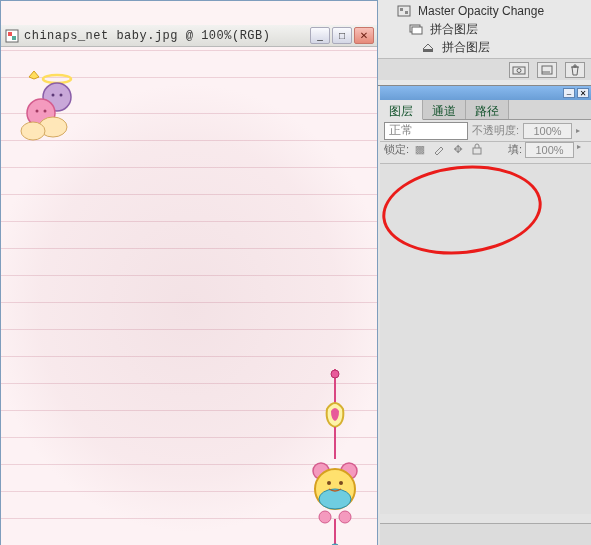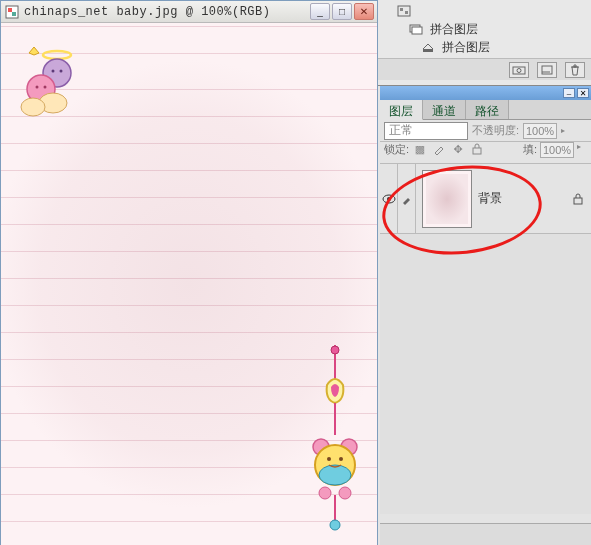--- a/index.html
+++ b/index.html
@@ -21,20 +21,21 @@
   background: #fdf3f4;
   border: 1px solid #7e9dbd;
 }
 .doc-titlebar {
   height: 22px;
   background: linear-gradient(to bottom, #f2f2f0, #dededa);
   border-bottom: 1px solid #b9b9b9;
   display: flex;
   align-items: center;
   padding: 0 3px;
+  margin-top: 24px;
 }
 .doc-icon {
   width: 16px; height: 16px;
   margin-right: 4px;
   position: relative;
 }
 .doc-icon svg { width: 16px; height: 16px; }
 .doc-title {
   flex: 1;
   font-family: "Courier New", monospace;
@@ -199,21 +200,21 @@
   width: 84px; height: 18px;
   background: #fff;
   border: 1px solid #8f8f8f;
   font-size: 12px;
   padding-left: 4px;
   display:flex; align-items:center;
   color: #888;
 }
 .blend-label { font-size: 11px; color: #888; }
 .pct-box {
-  width: 34px; height: 16px;
+  width: 49px; height: 16px;
   background: #eee;
   border: 1px solid #aaa;
   font-size: 11px;
   display:flex; align-items:center; justify-content:center;
   color: #888;
 }
 .tiny-arrow { width: 10px; color:#888; font-size:8px; }
 .lock-row {
   display: flex;
   height: 22px;
@@ -349,20 +350,21 @@
   <div class="history-panel">
     <div class="history-list">
       <div class="history-item">
         <span class="history-icon">
           <svg width="14" height="12">
               <rect x="1" y="1" width="12" height="10" fill="none" stroke="#666"></rect>
               <rect x="3" y="3" width="3" height="3" fill="#888"></rect>
               <rect x="8" y="6" width="3" height="3" fill="#888"></rect>
             </svg>
         </span>
+        <span class="history-label">Master Opacity Change</span>
       </div>
       <div class="history-item step2">
         <span class="history-icon">
           <svg width="14" height="12">
               <rect x="1" y="2" width="10" height="7" fill="none" stroke="#666"></rect>
               <rect x="3" y="4" width="10" height="7" fill="#fff" stroke="#666"></rect>
             </svg>
         </span>
         <span class="history-label">拼合图层</span>
       </div>
@@ -434,42 +436,19 @@
       </span>
       <span style="flex:1"></span>
       <span>填:</span>
       <div class="pct-box">
         <span>100%</span>
       </div>
       <span class="tiny-arrow">▸</span>
     </div>
 
     <div class="layer-list">
-      <div class="layer-row">
-        <div class="vis-col">
-          <svg width="14" height="10">
-              <ellipse cx="7" cy="5" rx="6" ry="4" fill="none" stroke="#333"></ellipse>
-              <circle cx="7" cy="5" r="2" fill="#333"></circle>
-            </svg>
-        </div>
-        <div class="link-col">
-          <svg width="12" height="12">
-              <path d="M2 10 L7 5 L9 7 L4 12 Z" fill="#666"></path>
-            </svg>
-        </div>
-        <div class="thumb">
-          <div class="thumb-inner"></div>
-        </div>
-        <span class="layer-name">背景</span>
-        <span class="lock-badge">
-          <svg width="10" height="12">
-              <rect x="1" y="5" width="8" height="6" fill="none" stroke="#555"></rect>
-              <path d="M3 5 L3 3 Q3 1 5 1 Q7 1 7 3 L7 5" fill="none" stroke="#555"></path>
-            </svg>
-        </span>
-      </div>
       <div class="red-circle"></div>
     </div>
 
     <div class="layers-footer"></div>
   </div>
 
 </div>
 
 </body></html>

